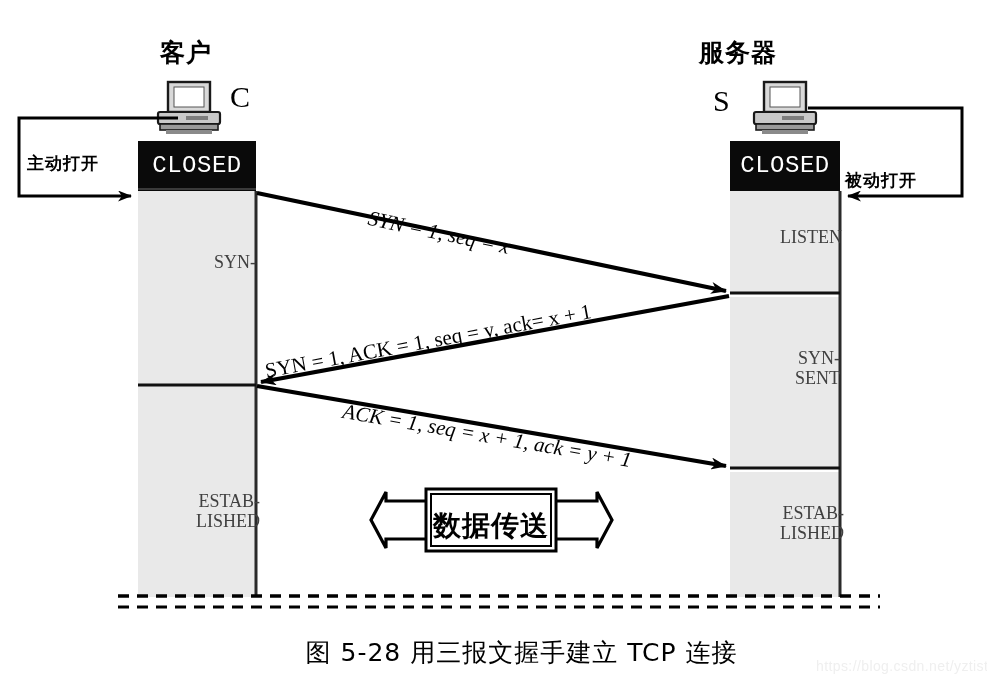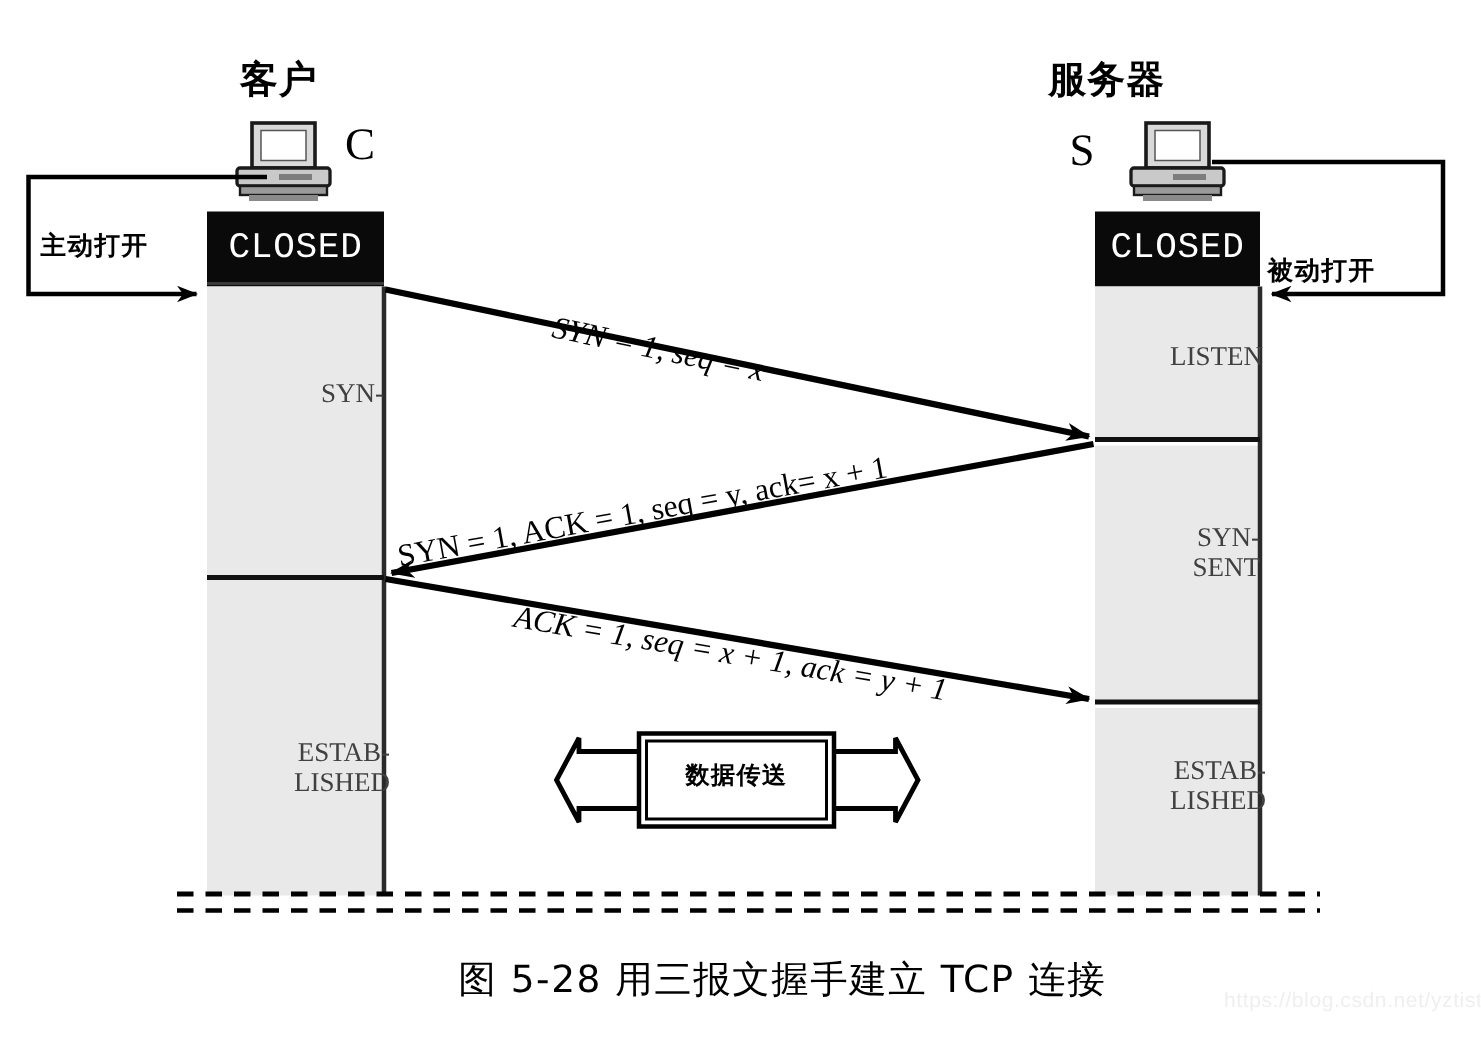--- a/index.html
+++ b/index.html
@@ -31,21 +31,21 @@
 
   
   .seg-label{
     font-family:"Liberation Serif",serif;font-style:italic;font-size:21px;
     transform-origin:0 0;
   }
   .seg-label.plain{font-style:normal;}
 
   
   .xfer-text{
-    font-family:"DejaVu Sans",sans-serif;font-size:16px;font-weight:700;
+    font-family:"DejaVu Sans",sans-serif;font-size:28px;font-weight:700;
     letter-spacing:1px;
   }
 
   
   .caption{
     position:absolute;left:0;top:636px;width:987px;text-align:center;
     font-family:"DejaVu Sans",sans-serif;font-size:25px;letter-spacing:1px;margin-left:28px;
   }
   .watermark{
     position:absolute;left:816px;top:658px;

